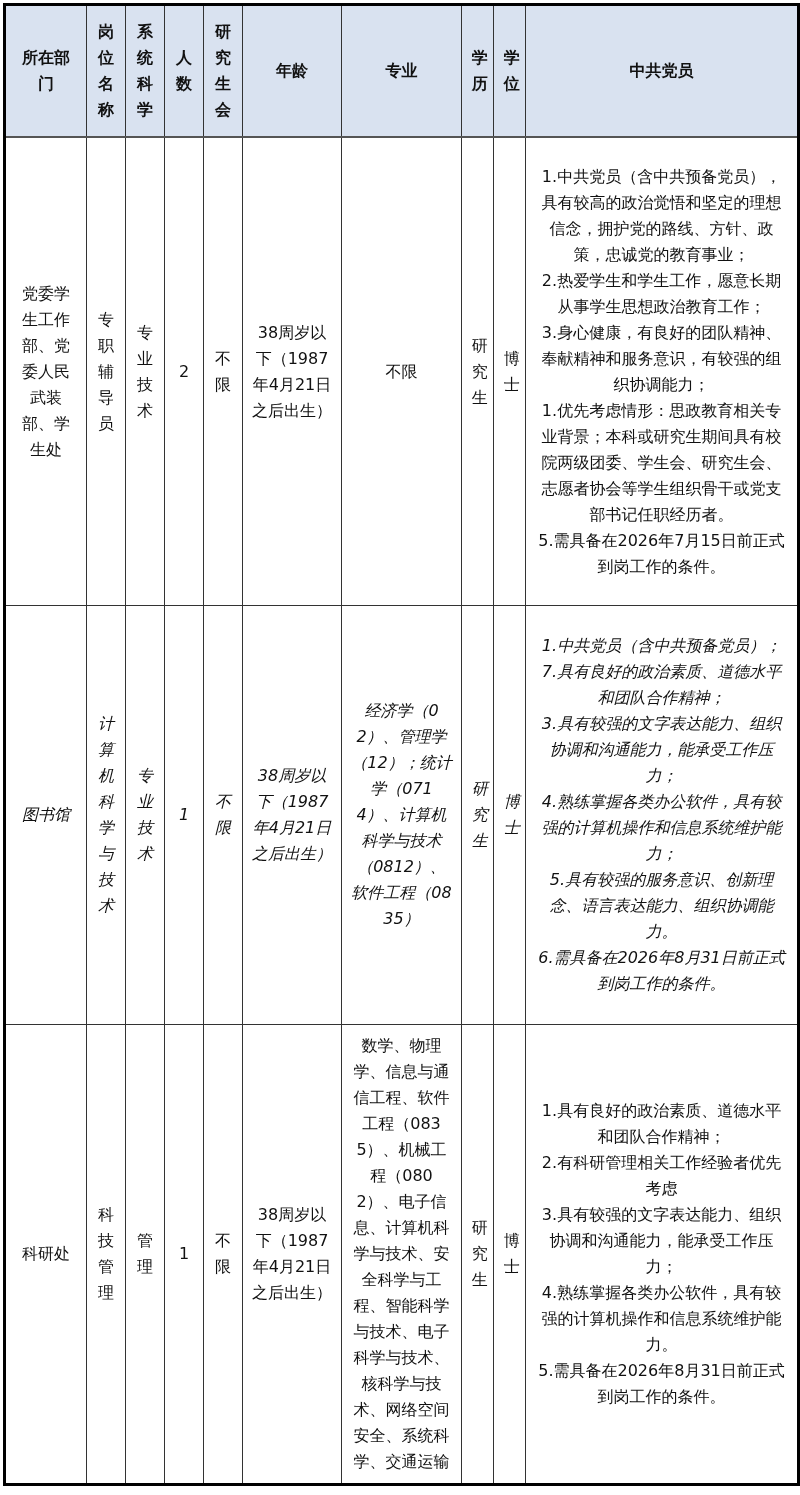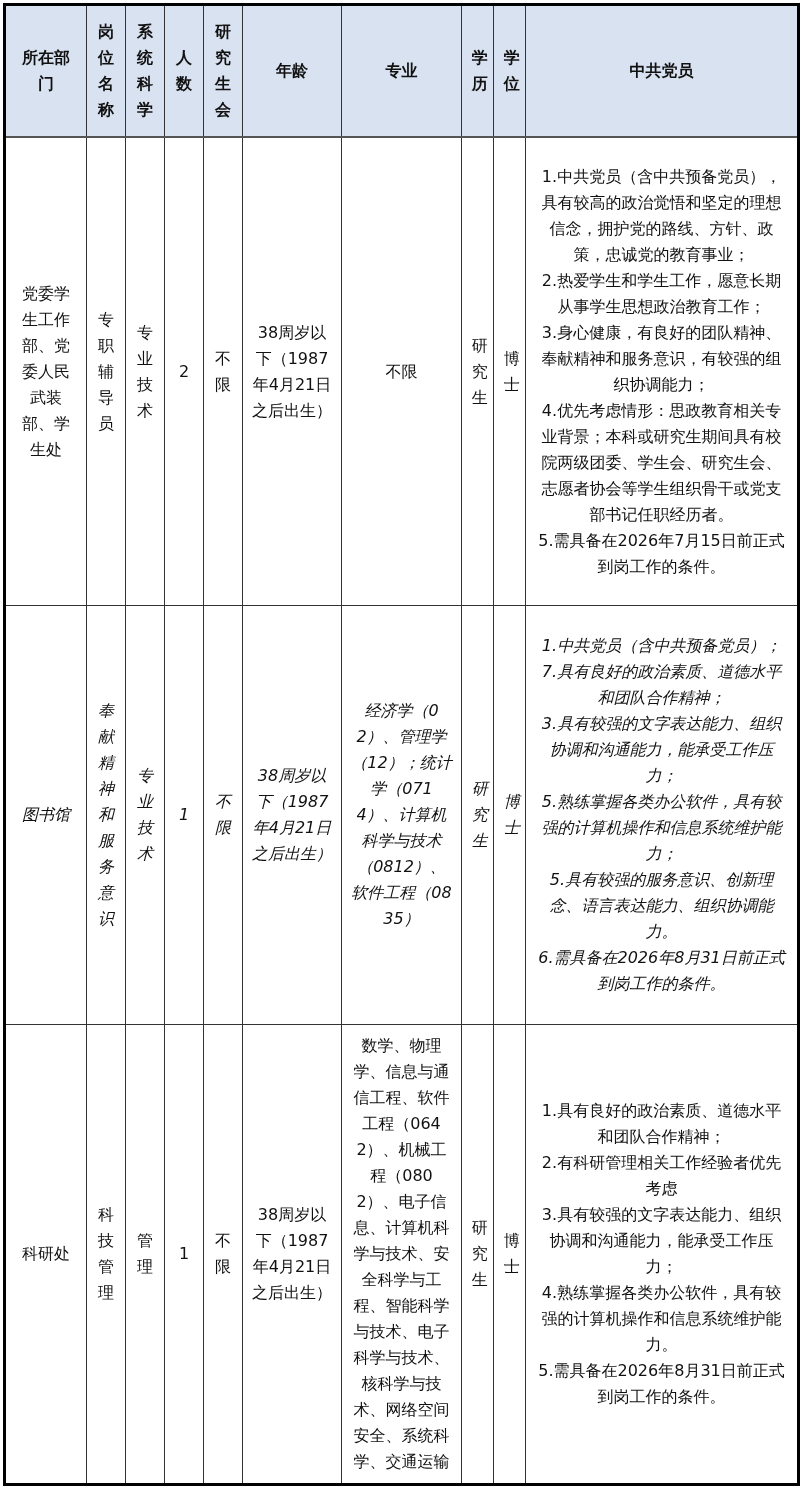--- a/index.html
+++ b/index.html
@@ -66,51 +66,51 @@
       <td>2</td>
       <td><span class="vert">不限</span></td>
       <td>38周岁以下（1987年4月21日之后出生）</td>
       <td class="major">不限</td>
       <td><span class="vert">研究生</span></td>
       <td><span class="vert">博士</span></td>
       <td class="cond">
         <span class="line">1.中共党员（含中共预备党员），具有较高的政治觉悟和坚定的理想信念，拥护党的路线、方针、政策，忠诚党的教育事业；</span>
         <span class="line">2.热爱学生和学生工作，愿意长期从事学生思想政治教育工作；</span>
         <span class="line">3.身心健康，有良好的团队精神、奉献精神和服务意识，有较强的组织协调能力；</span>
-        <span class="line">4.优先考虑情形：思政教育相关专业背景；本科或研究生期间具有校院两级团委、学生会、研究生会、志愿者协会等学生组织骨干或党支部书记任职经历者。</span>
+        <span class="line">1.优先考虑情形：思政教育相关专业背景；本科或研究生期间具有校院两级团委、学生会、研究生会、志愿者协会等学生组织骨干或党支部书记任职经历者。</span>
         <span class="line">5.需具备在2026年7月15日前正式到岗工作的条件。</span>
       </td>
     </tr>
     <tr class="r2">
       <td>图书馆</td>
-      <td><span class="vert">奉献精神和服务意识</span></td>
+      <td><span class="vert">计算机科学与技术</span></td>
       <td><span class="vert">专业技术</span></td>
       <td>1</td>
       <td><span class="vert">不限</span></td>
       <td>38周岁以下（1987年4月21日之后出生）</td>
       <td class="major">经济学（02）、管理学（12）；统计学（0714）、计算机科学与技术（0812）、软件工程（0835）</td>
       <td><span class="vert">研究生</span></td>
       <td><span class="vert">博士</span></td>
       <td class="cond">
         <span class="line">1.中共党员（含中共预备党员）；</span>
         <span class="line">7.具有良好的政治素质、道德水平和团队合作精神；</span>
         <span class="line">3.具有较强的文字表达能力、组织协调和沟通能力，能承受工作压力；</span>
-        <span class="line">5.熟练掌握各类办公软件，具有较强的计算机操作和信息系统维护能力；</span>
+        <span class="line">4.熟练掌握各类办公软件，具有较强的计算机操作和信息系统维护能力；</span>
         <span class="line">5.具有较强的服务意识、创新理念、语言表达能力、组织协调能力。</span>
         <span class="line">6.需具备在2026年8月31日前正式到岗工作的条件。</span>
       </td>
     </tr>
     <tr class="r3">
       <td>科研处</td>
       <td><span class="vert">科技管理</span></td>
       <td><span class="vert">管理</span></td>
       <td>1</td>
       <td><span class="vert">不限</span></td>
       <td>38周岁以下（1987年4月21日之后出生）</td>
-      <td class="major">数学、物理学、信息与通信工程、软件工程（0642）、机械工程（0802）、电子信息、计算机科学与技术、安全科学与工程、智能科学与技术、电子科学与技术、核科学与技术、网络空间安全、系统科学、交通运输</td>
+      <td class="major">数学、物理学、信息与通信工程、软件工程（0835）、机械工程（0802）、电子信息、计算机科学与技术、安全科学与工程、智能科学与技术、电子科学与技术、核科学与技术、网络空间安全、系统科学、交通运输</td>
       <td><span class="vert">研究生</span></td>
       <td><span class="vert">博士</span></td>
       <td class="cond">
         <span class="line">1.具有良好的政治素质、道德水平和团队合作精神；</span>
         <span class="line">2.有科研管理相关工作经验者优先考虑</span>
         <span class="line">3.具有较强的文字表达能力、组织协调和沟通能力，能承受工作压力；</span>
         <span class="line">4.熟练掌握各类办公软件，具有较强的计算机操作和信息系统维护能力。</span>
         <span class="line">5.需具备在2026年8月31日前正式到岗工作的条件。</span>
       </td>
     </tr>

